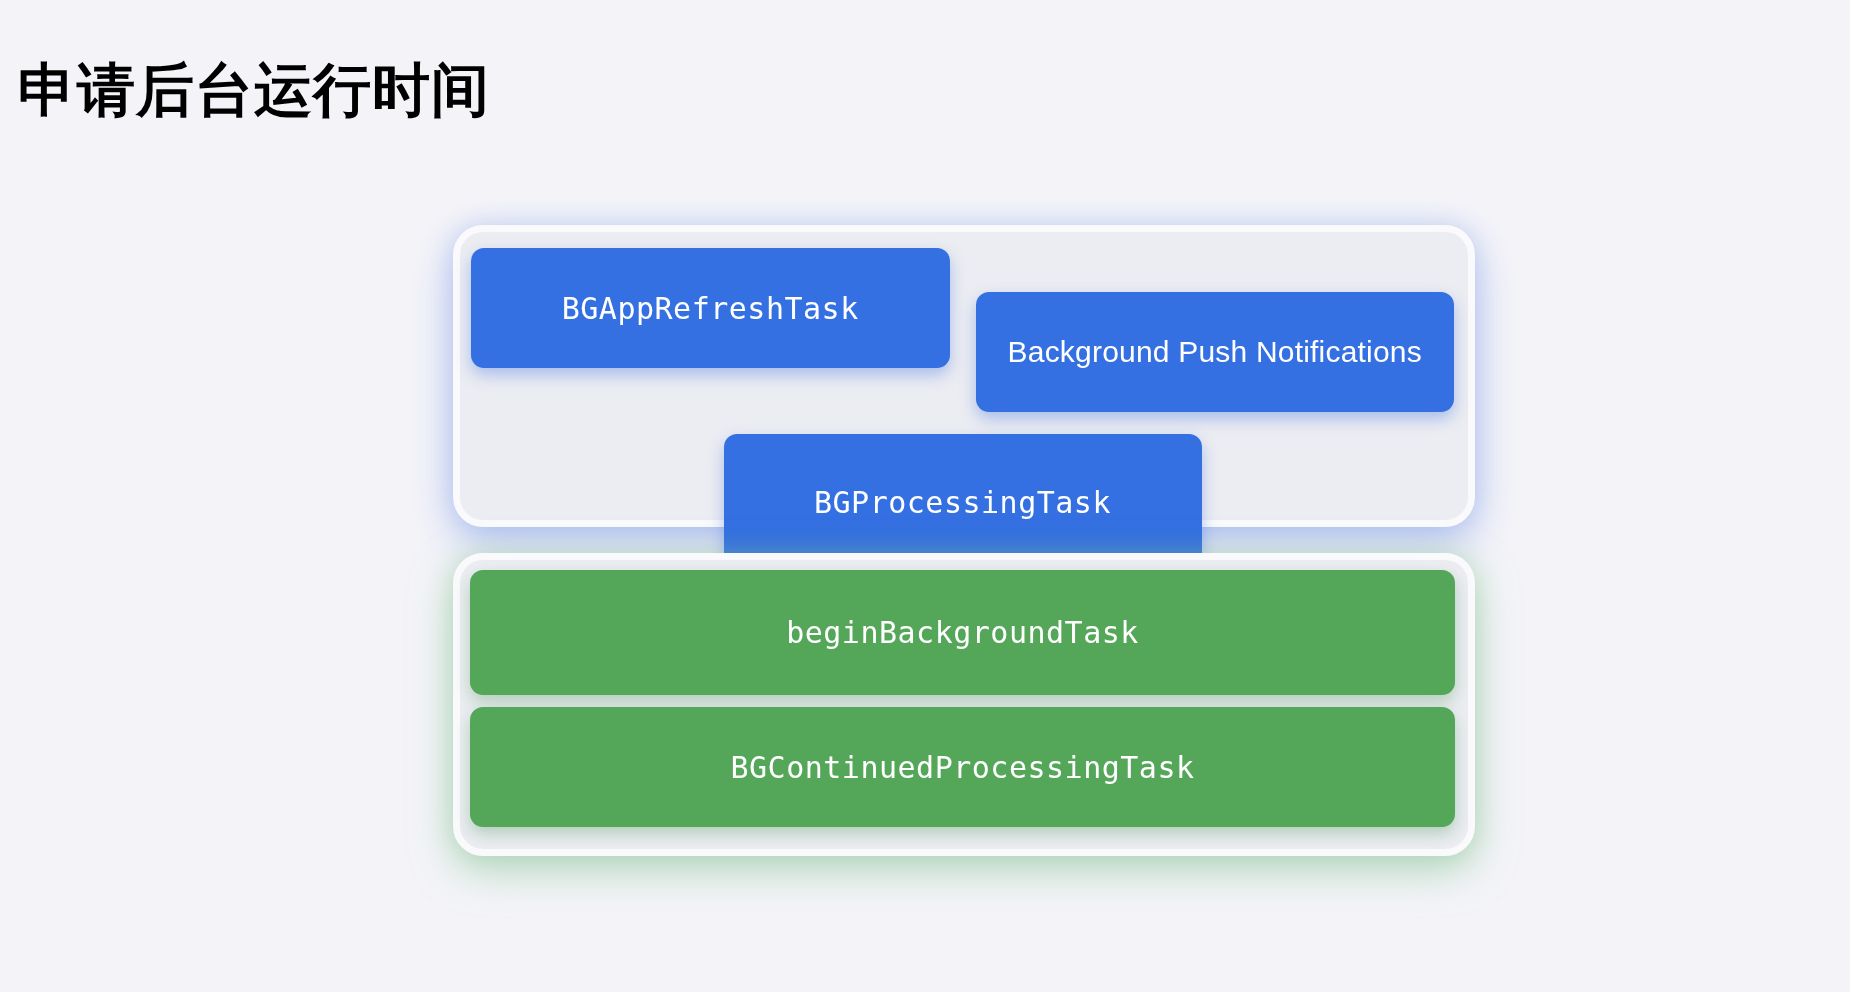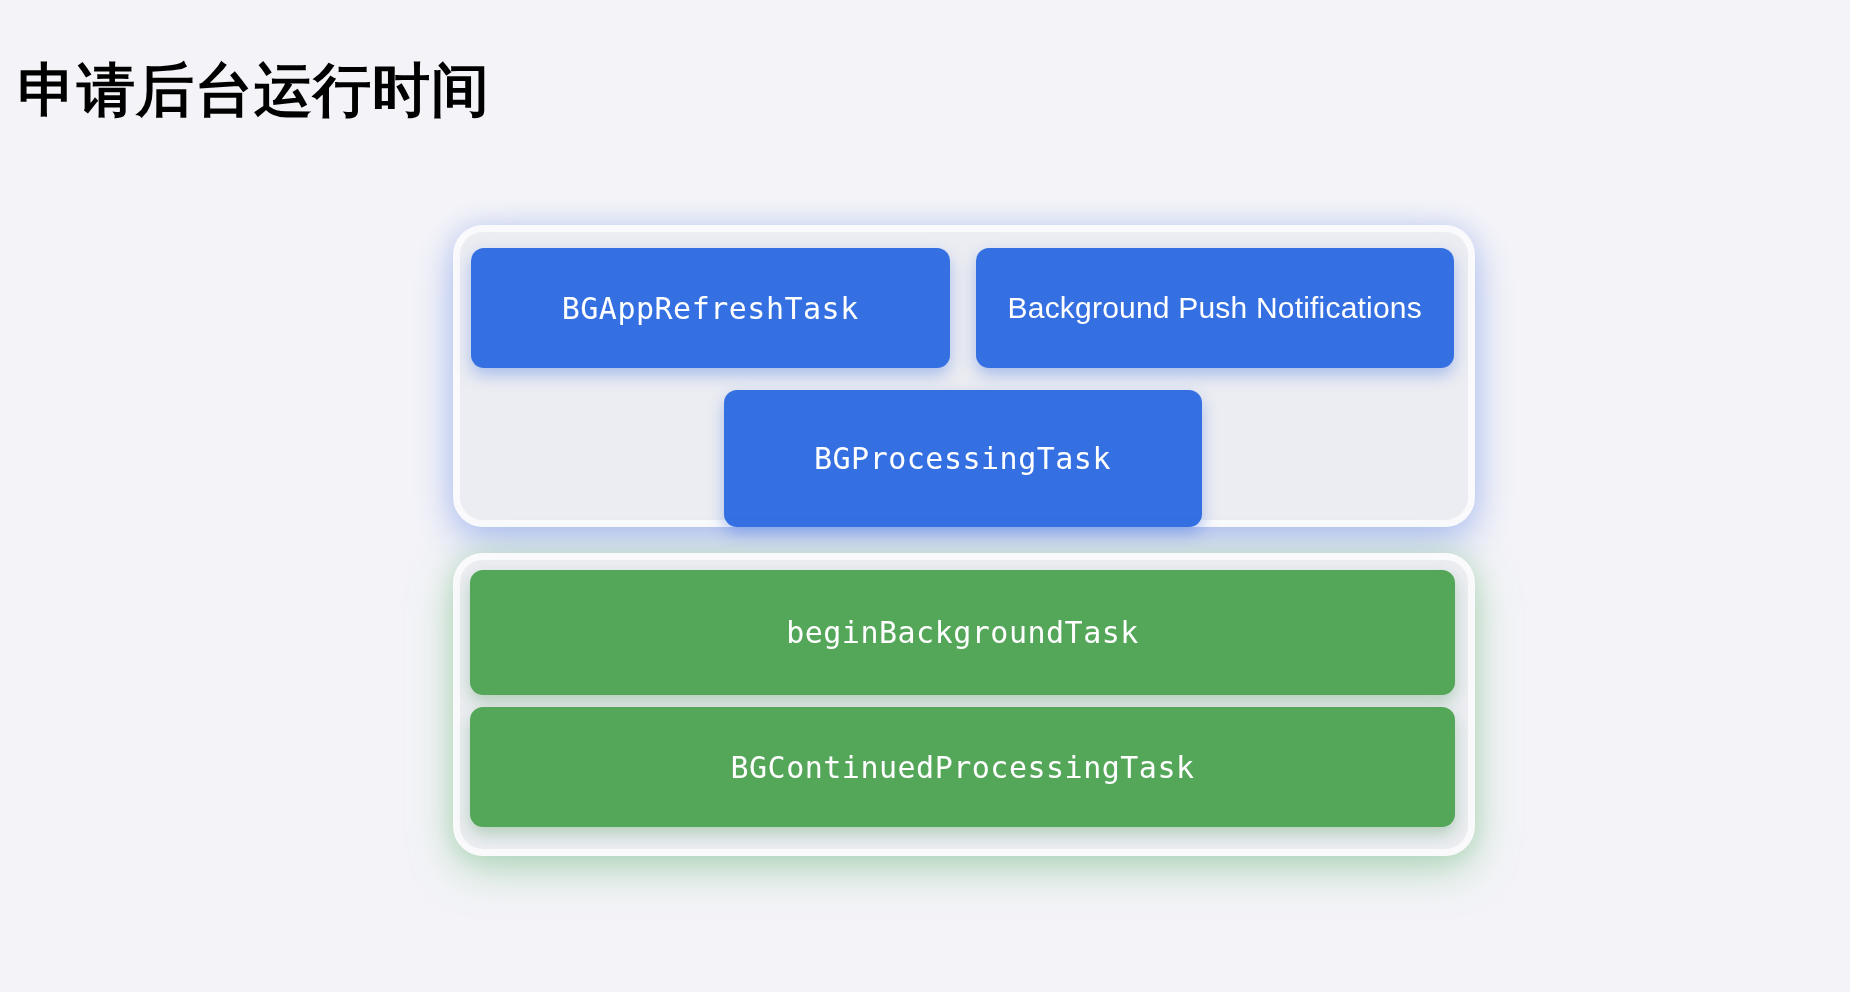--- a/index.html
+++ b/index.html
@@ -73,20 +73,21 @@
     background: #54A659;
     box-shadow: 0 7px 16px rgba(75, 150, 85, 0.35);
   }
   .mono {
     font-family: "DejaVu Sans Mono", "Liberation Mono", monospace;
     letter-spacing: 0.5px;
   }
   .sans {
     font-family: "Liberation Sans", sans-serif;
     letter-spacing: 0.2px;
+    margin-top: 44px;
   }
   
   .row-top .task-box { flex: 1 1 0; height: 120px; }
   .row-mid { margin-top: 22px; }
   .row-mid .task-box { width: 478px; height: 137px; }
   
   .green-glow .task-box { width: 100%; }
   .green-box-1 { height: 125px; }
   .green-box-2 { height: 120px; margin-top: 12px; }
 </style>

